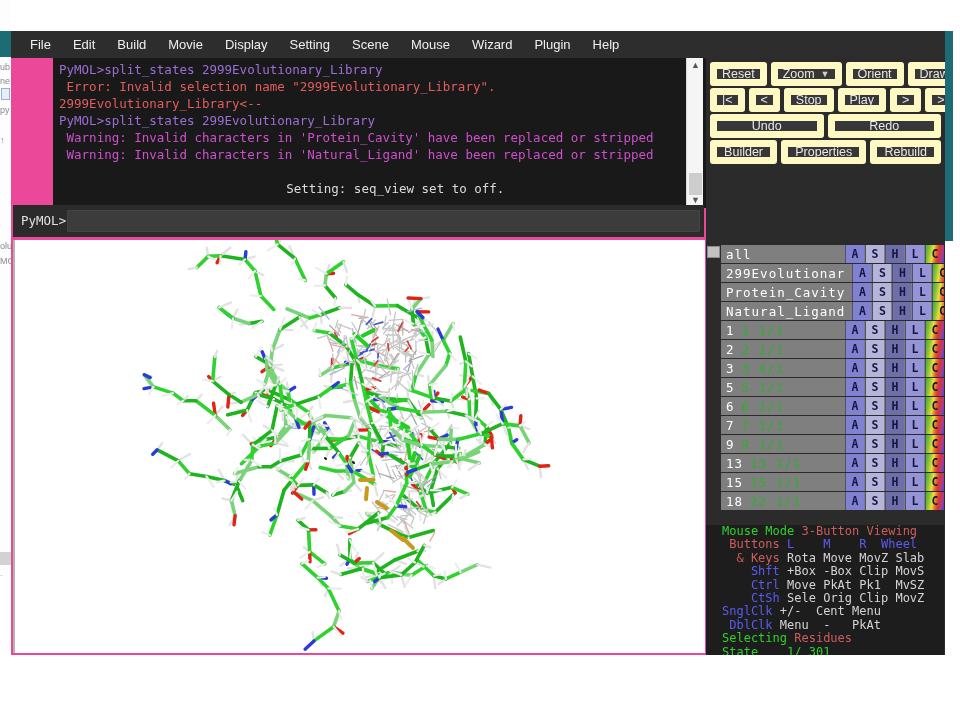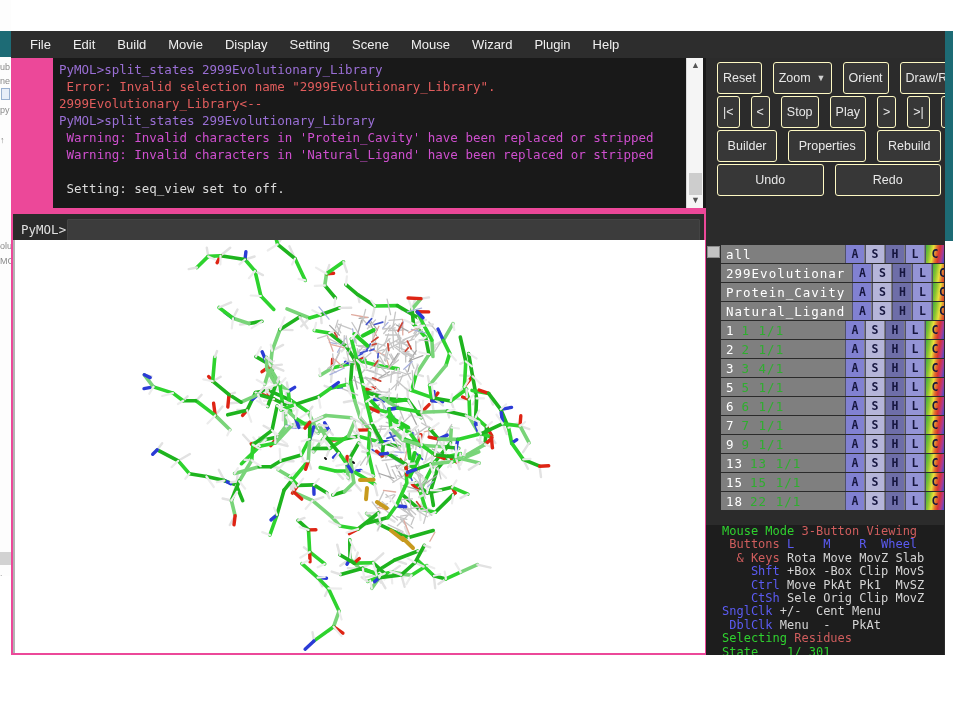--- a/index.html
+++ b/index.html
@@ -20,45 +20,45 @@
   
   .window { position:absolute; left:11px; top:31px; width:934px; height:624px; background:#ec4899; }
 
   .menubar { position:absolute; left:0; top:0; width:934px; height:27px; background:#2d2d2d;
              display:flex; align-items:center; padding-left:8px; }
   .menu-item { color:#efefef; font-size:13px; padding:0 11px; height:27px; line-height:27px; cursor:default; }
 
   .console { position:absolute; left:2px; top:27px; width:691px; height:150px; background:#191919;
              font-family:"DejaVu Sans Mono", monospace; font-size:12.5px; line-height:17px;
              padding:3px 20px 0 6px; overflow:hidden; white-space:pre;margin-left:40px; }
-  .c-cmd { color:#9a6fd6; } .c-err { color:#e25d5d; } .c-warn { color:#cf4fcf; } .c-plain { color:#dcdcdc; }
+  .c-cmd { color:#9a6fd6; } .c-err { color:#e25d5d; } .c-warn { color:#cf4fcf; } .c-plain { color:#dcdcdc;text-align:center; }
 
   .console-scrollbar { position:absolute; left:675px; top:27px; width:17px; height:150px; background:#f5f5f5;
                        border-left:1px solid #d9d9d9; }
   .sb-arrow { position:absolute; left:0; width:17px; height:15px; color:#555; font-size:9px; text-align:center; line-height:15px; }
   .sb-up { top:0; } .sb-down { bottom:0; }
   .sb-thumb { position:absolute; left:2px; top:115px; width:13px; height:22px; background:#cdcdcd; }
 
-  .promptrow { position:absolute; left:2px; top:183px; width:691px; height:32px; background:#2b2b2b; }
+  .promptrow { position:absolute; left:2px; top:174px; width:691px; height:32px; background:#2b2b2b; }
   .prompt-label { position:absolute; left:8px; top:8px; color:#e0e0e0;
                   font-family:"DejaVu Sans Mono", monospace; font-size:12.5px; }
   .prompt-input { position:absolute; left:54px; top:5px; width:633px; height:22px; background:#3c3c3c;
                   border:1px solid #444; border-radius:1px; color:#e0e0e0;
                   font-family:"DejaVu Sans Mono", monospace; font-size:12.5px; padding:0 4px; outline:none; }
 
   .viewport { position:absolute; left:2px; top:209px; width:692px; height:413px; background:#ffffff;
               border-left:2px solid #b3b3b3; overflow:hidden; }
 
   
   .rightpanel { position:absolute; left:695px; top:27px; width:239px; height:597px; background:#2b2b2b; overflow:hidden; }
   .controls { position:absolute; left:4px; top:4px; width:231px; }
   .ctl-row { display:flex; gap:4px; margin-bottom:2px; }
-  .ctl-btn { flex:1 1 auto; height:32px; background:#373737; border:1px solid #fef9c3; border-radius:3px;
+  .ctl-btn { flex:1 1 auto; height:24px; background:#373737; border:7px solid #fef9c3; border-radius:3px;
              color:#e8e8e8; font-size:12.5px; display:flex; align-items:center; justify-content:center;
-             padding:0 5px; white-space:nowrap; cursor:default;margin-left:7px; }
+             padding:0 5px; white-space:nowrap; cursor:default; }
   .ctl-arrow { font-size:9px; margin-left:6px; color:#cfcfcf; }
 
   .objectlist { position:absolute; left:0; top:187px; width:239px; }
   .grip { position:absolute; left:1px; top:1px; width:13px; height:12px; background:#c2c2c2; border:1px solid #8c8c8c; }
   .obj-rows { position:absolute; left:15px; top:0; width:223px; }
   .obj-row { position:relative; height:18px; margin-bottom:1px; background:#7f7f7f; display:flex; align-items:center;
              font-family:"DejaVu Sans Mono", monospace; font-size:12.5px; letter-spacing:1px; overflow:hidden; }
   .obj-name { color:#ffffff; padding-left:5px; white-space:nowrap; }
   .obj-state { color:#2fae2f; padding-left:7px; white-space:nowrap; flex:1; }
   .obj-btns { display:flex; gap:1px; margin-left:auto; }
@@ -1241,27 +1241,27 @@
           <div class="ctl-row">
             <div class="ctl-btn">|&lt;</div>
             <div class="ctl-btn">&lt;</div>
             <div class="ctl-btn">Stop</div>
             <div class="ctl-btn">Play</div>
             <div class="ctl-btn">&gt;</div>
             <div class="ctl-btn">&gt;|</div>
             <div class="ctl-btn">MClear</div>
           </div>
           <div class="ctl-row">
+            <div class="ctl-btn">Undo</div>
+            <div class="ctl-btn">Redo</div>
+          </div>
+          <div class="ctl-row">
             <div class="ctl-btn">Builder</div>
             <div class="ctl-btn">Properties</div>
             <div class="ctl-btn">Rebuild</div>
-          </div>
-          <div class="ctl-row">
-            <div class="ctl-btn">Undo</div>
-            <div class="ctl-btn">Redo</div>
           </div>
         </div>
       <div class="objectlist">
         <div class="grip"></div>
         <div class="obj-rows" id="objrows">
             <div class="obj-row">
               <span class="obj-name">all</span>
               <span class="obj-state"></span>
               <div class="obj-btns">
                 <div class="obj-btn ob-A">A</div>

